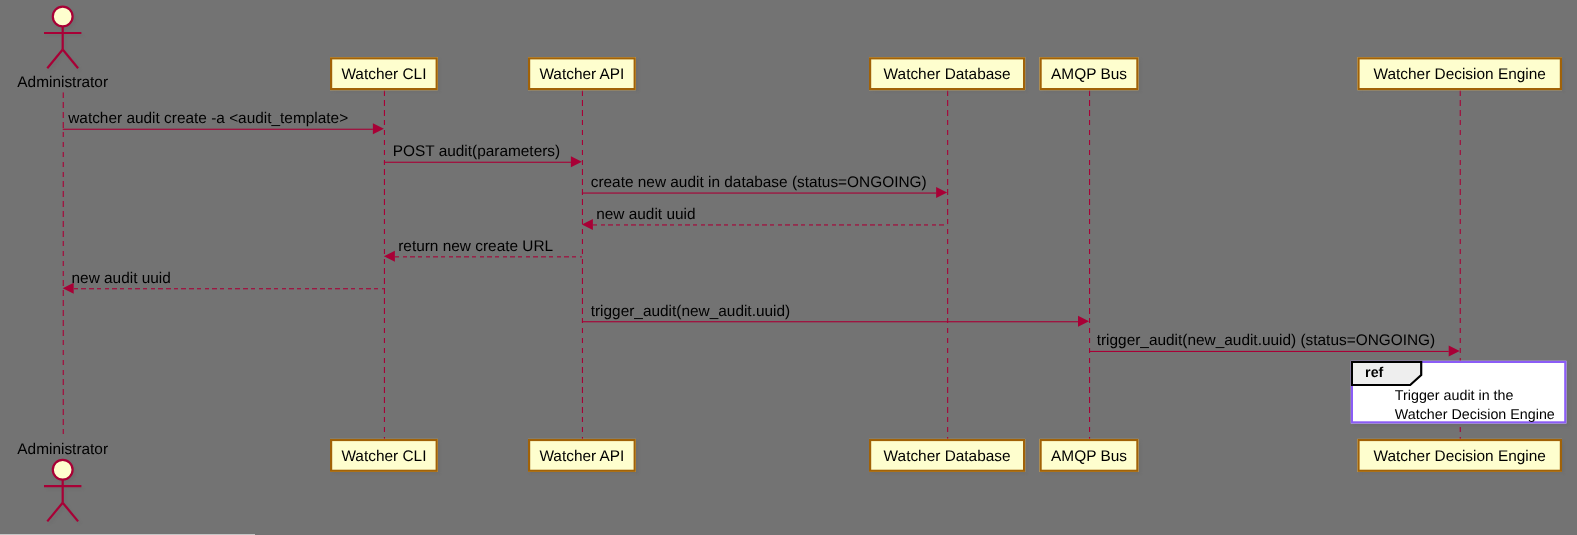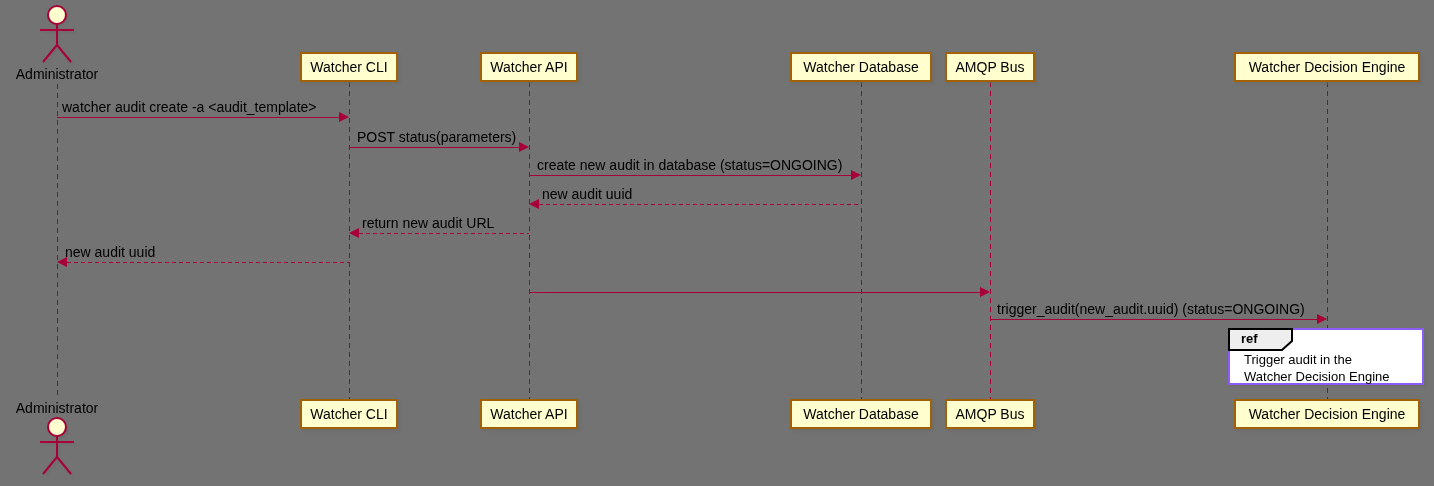--- a/index.html
+++ b/index.html
@@ -31,21 +31,21 @@
   .ah-r { border-top:5px solid transparent; border-bottom:5px solid transparent; border-left:10px solid #A80036; }
   .ah-l { border-top:5px solid transparent; border-bottom:5px solid transparent; border-right:10px solid #A80036; }
   .mlabel { position:absolute; font-size:14px; white-space:nowrap; height:16px; line-height:16px; z-index:2; }
   .refbox {
     position:absolute; left:1228px; top:328px; width:192px; height:53px;
     background:#ffffff; border:2px solid #8b5cf6; z-index:4;
     box-shadow:2px 2px 2px rgba(105,105,105,.55);
   }
   .reftab { position:absolute; left:-2px; top:-2px; }
   .refkw { position:absolute; left:11px; top:1px; font-size:13px; font-weight:bold; z-index:5; }
-  .refline { position:absolute; left:14px; font-size:13px; white-space:nowrap; }
+  .refline { position:absolute; left:38px; font-size:13px; white-space:nowrap; }
 </style>
 </head>
 <body>
 
 <div class="canvas">
 
   <div class="lifeline" style="left:57px;top:84px;height:315px"></div>
   <div class="lifeline" style="left:349px;top:82px;height:317px"></div>
   <div class="lifeline" style="left:529px;top:82px;height:317px"></div>
   <div class="lifeline" style="left:861px;top:82px;height:317px"></div>
@@ -64,40 +64,41 @@
   <div class="pbox" style="left:300px;top:52px;width:94px">Watcher CLI</div>
   <div class="pbox" style="left:480px;top:52px;width:94px">Watcher API</div>
   <div class="pbox" style="left:790px;top:52px;width:138px">Watcher Database</div>
   <div class="pbox" style="left:945px;top:52px;width:86px">AMQP Bus</div>
   <div class="pbox" style="left:1234px;top:52px;width:182px">Watcher Decision Engine</div>
 
   <div class="mlabel" style="left:62px;top:99px">watcher audit create -a &lt;audit_template&gt;</div>
   <div class="mline-solid" style="left:57px;top:117px;width:282px"></div>
   <div class="ah ah-r" style="left:339px;top:112px"></div>
 
-  <div class="mlabel" style="left:357px;top:129px">POST status(parameters)</div>
+  <div class="mlabel" style="left:357px;top:129px">POST audit(parameters)</div>
   <div class="mline-solid" style="left:349px;top:147px;width:170px"></div>
   <div class="ah ah-r" style="left:519px;top:142px"></div>
 
   <div class="mlabel" style="left:537px;top:157px">create new audit in database (status=ONGOING)</div>
   <div class="mline-solid" style="left:529px;top:175px;width:322px"></div>
   <div class="ah ah-r" style="left:851px;top:170px"></div>
 
   <div class="mlabel" style="left:542px;top:186px">new audit uuid</div>
   <div class="mline-dashed" style="left:539px;top:204px;width:322px"></div>
   <div class="ah ah-l" style="left:529px;top:199px"></div>
 
-  <div class="mlabel" style="left:362px;top:215px">return new audit URL</div>
+  <div class="mlabel" style="left:362px;top:215px">return new create URL</div>
   <div class="mline-dashed" style="left:359px;top:233px;width:170px"></div>
   <div class="ah ah-l" style="left:349px;top:228px"></div>
 
   <div class="mlabel" style="left:65px;top:244px">new audit uuid</div>
   <div class="mline-dashed" style="left:67px;top:262px;width:282px"></div>
   <div class="ah ah-l" style="left:57px;top:257px"></div>
 
+  <div class="mlabel" style="left:537px;top:274px">trigger_audit(new_audit.uuid)</div>
   <div class="mline-solid" style="left:529px;top:292px;width:451px"></div>
   <div class="ah ah-r" style="left:980px;top:287px"></div>
 
   <div class="mlabel" style="left:997px;top:301px">trigger_audit(new_audit.uuid) (status=ONGOING)</div>
   <div class="mline-solid" style="left:990px;top:319px;width:327px"></div>
   <div class="ah ah-r" style="left:1317px;top:314px"></div>
 
   <div class="refbox">
     <svg class="reftab" width="68" height="24" viewBox="0 0 68 24">
       <path d="M1,1 H64 V13 L54,22 H1 Z" fill="#EEEEEE" stroke="#000000" stroke-width="2"></path>

